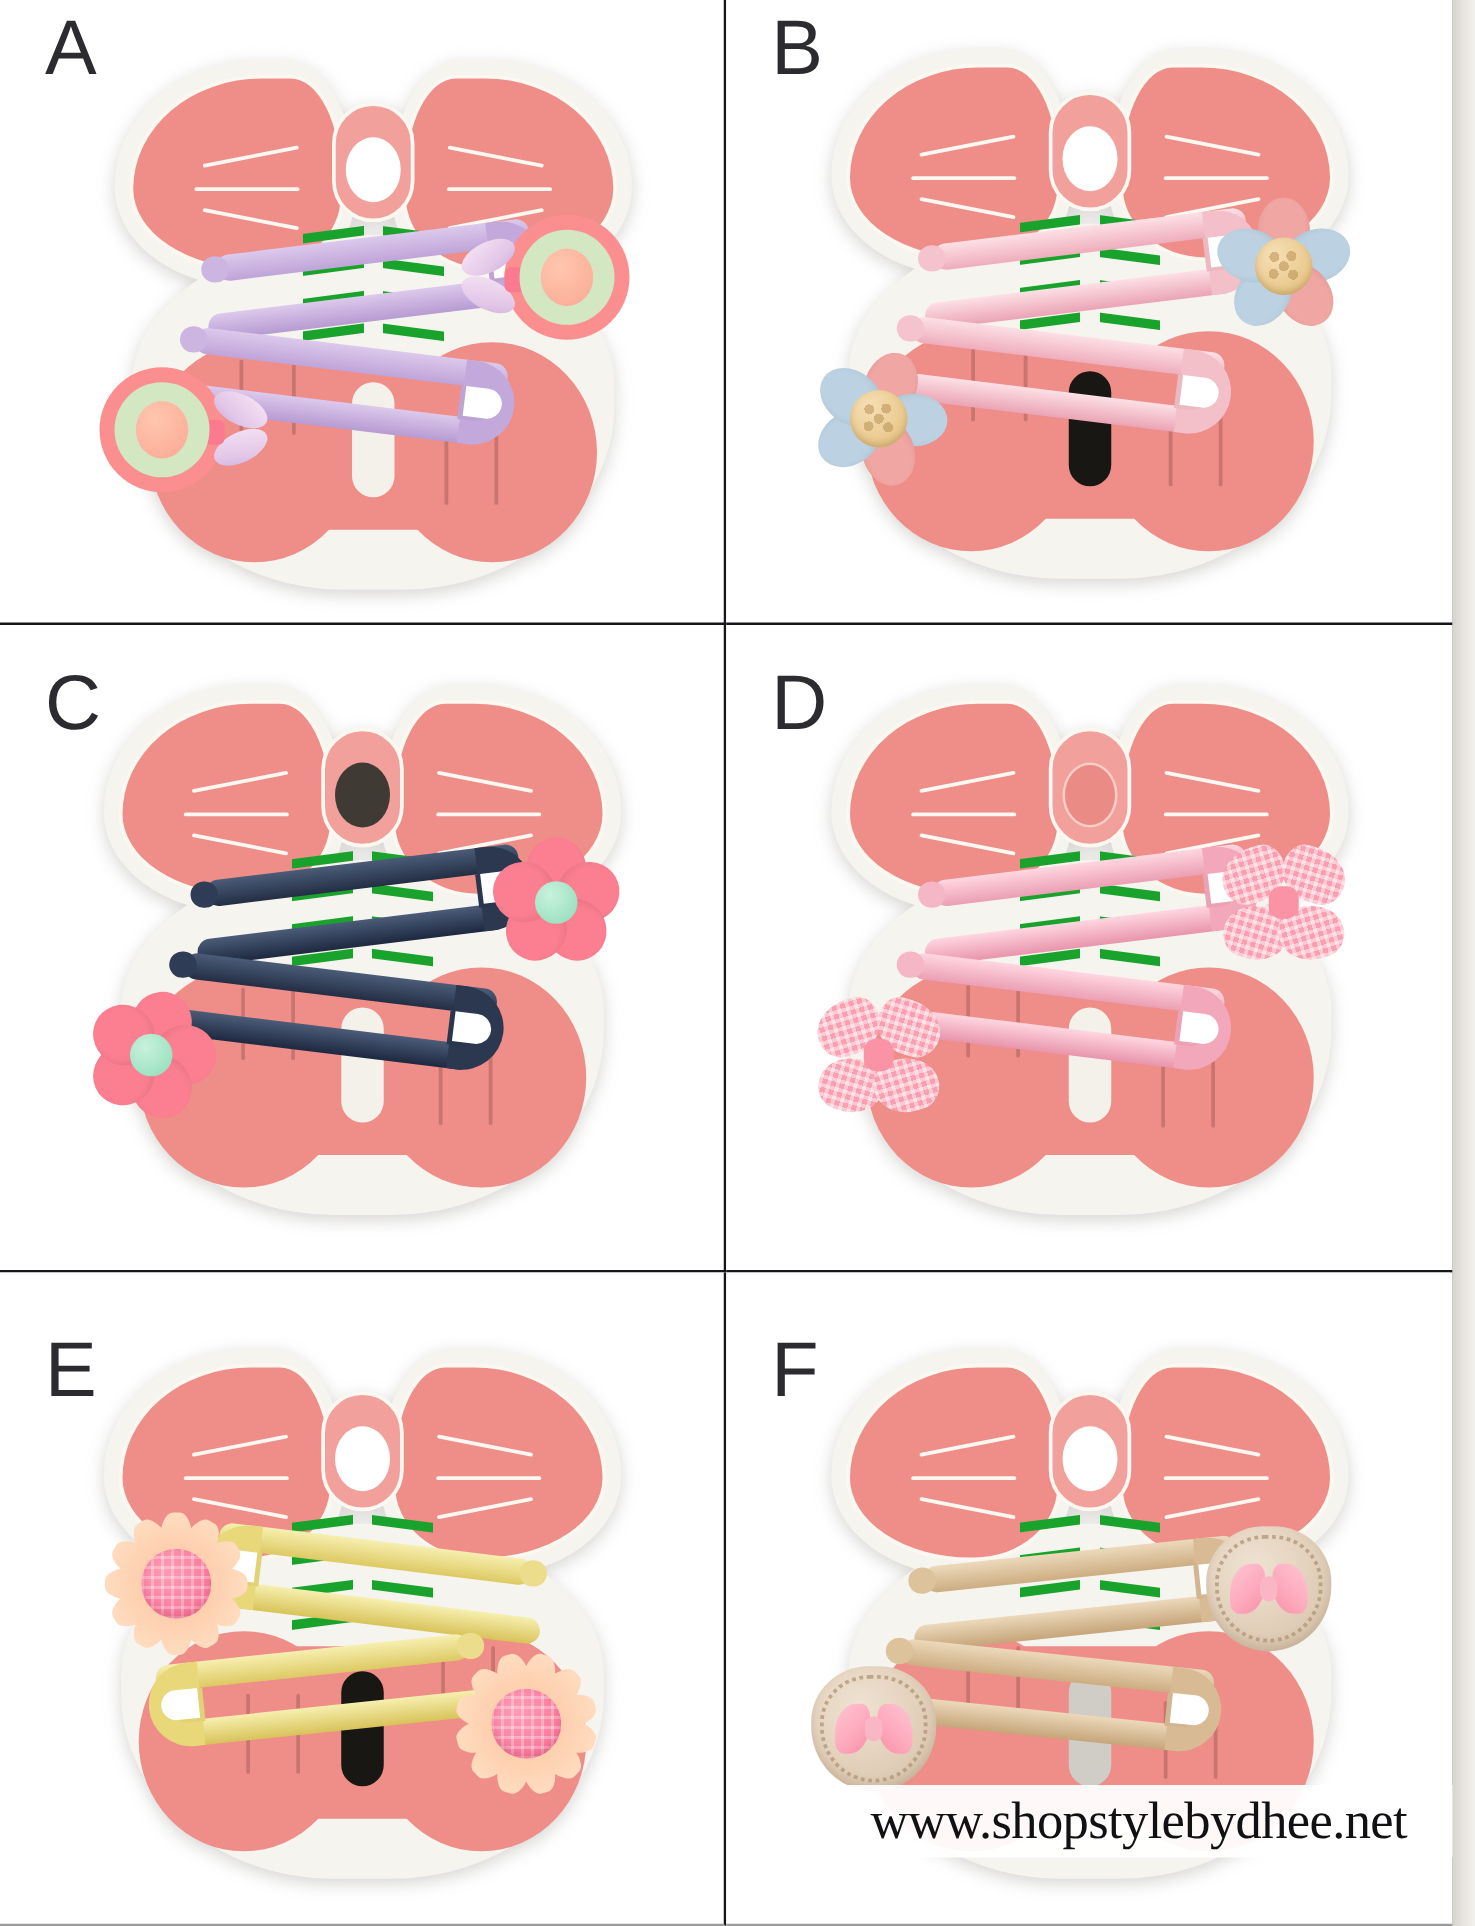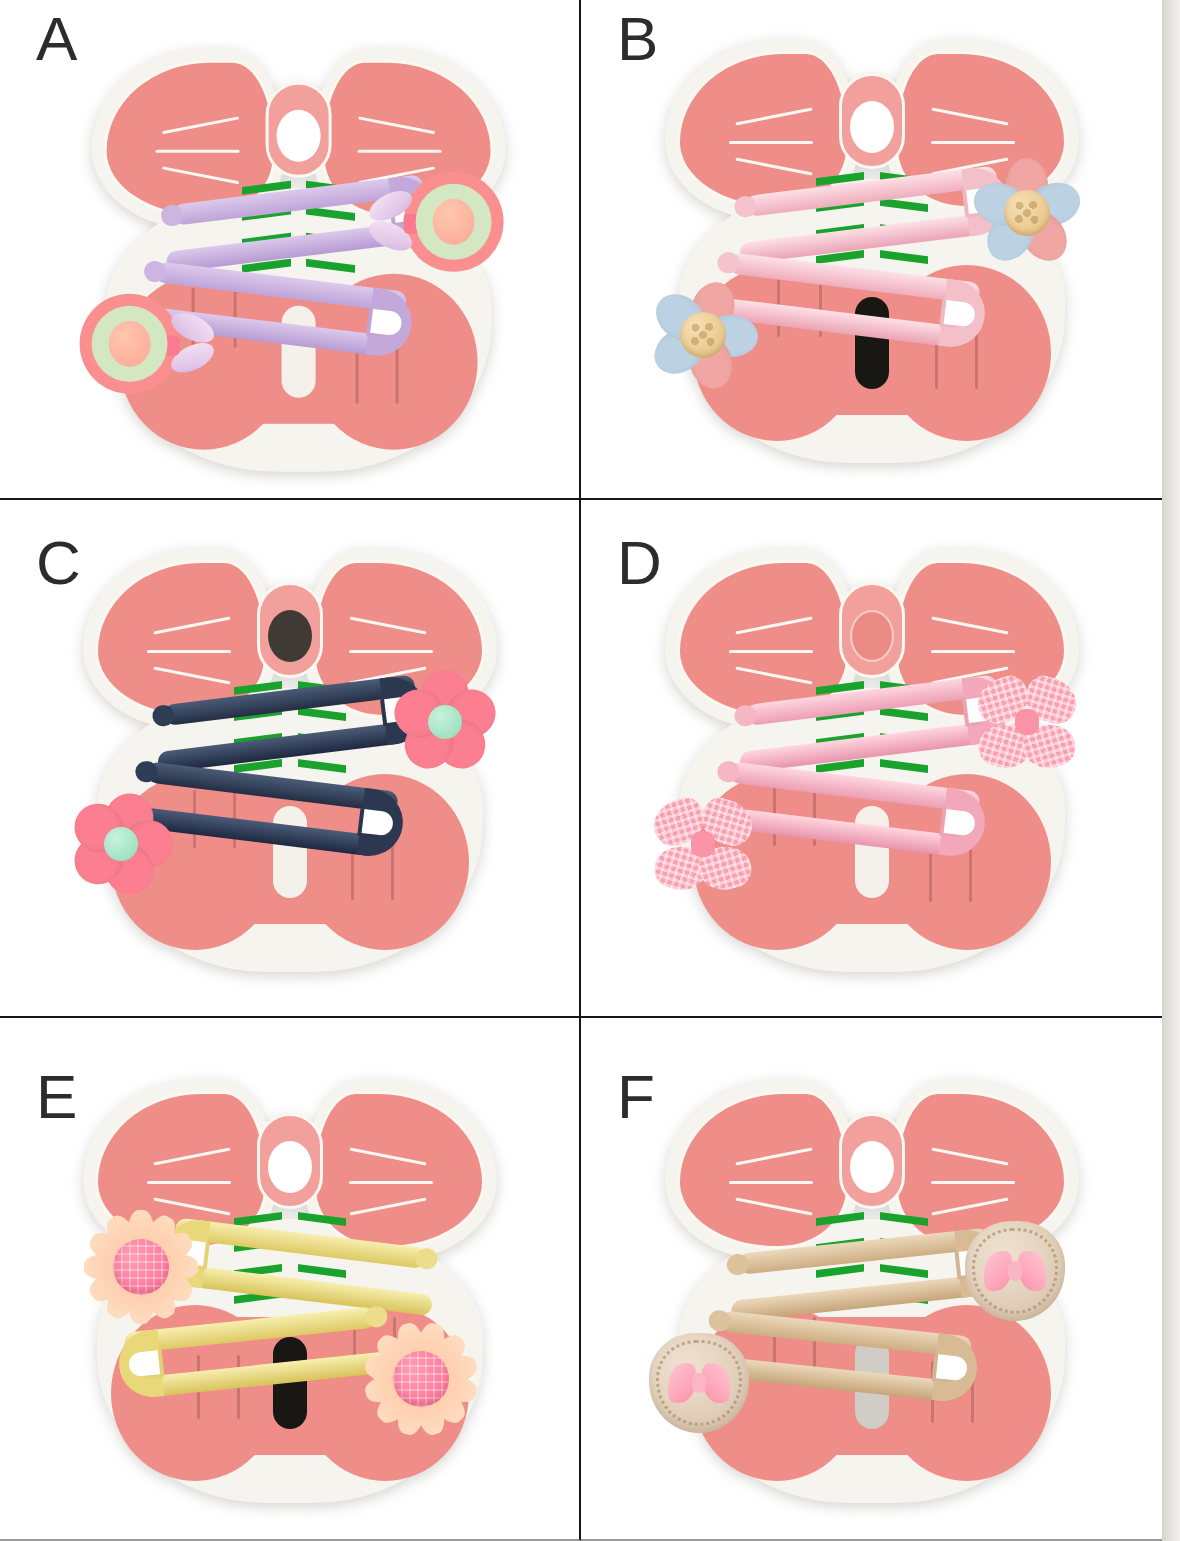--- a/index.html
+++ b/index.html
@@ -913,14 +913,17 @@
             </div>
           </div>
         </div>
       </div>
     </div>
 
   </div>
 
   <div class="edge-strip"></div>
 
+  <div class="watermark">
+    <span>www.shopstylebydhee.net</span>
+  </div>
 
 </div>
 
 </body></html>

